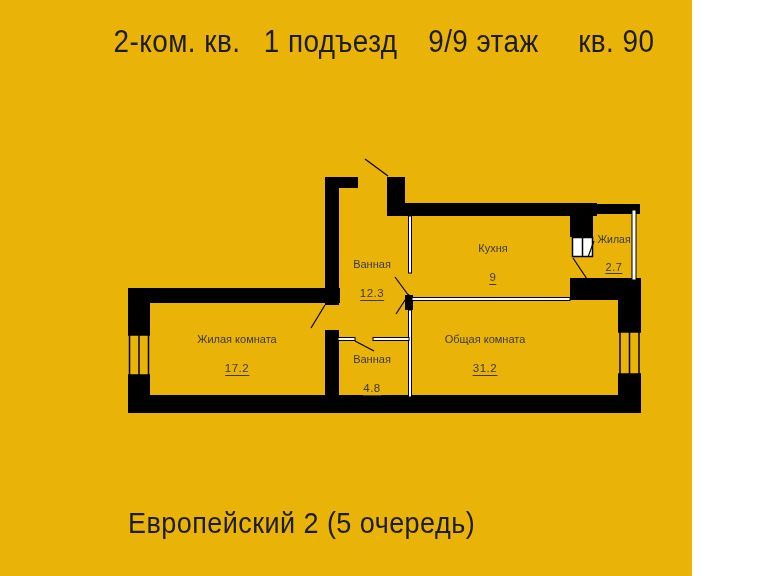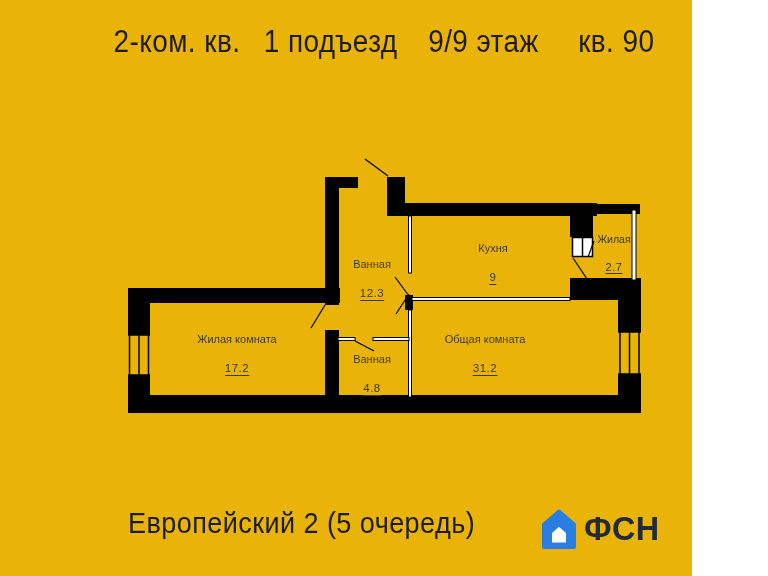--- a/index.html
+++ b/index.html
@@ -118,21 +118,14 @@
     <div>Ванная</div>
     <span class="area">4.8</span>
   </div>
   <div class="room-label" style="left:485px;top:333px;">
     <div>Общая комната</div>
     <span class="area">31.2</span>
   </div>
 
   <div class="project-name">Европейский 2 (5 очередь)</div>
 
-  <div class="logo">
-    <svg width="44" height="44" viewBox="0 0 44 44">
-      <path d="M7 41 V18.5 L22 5.5 L37 18.5 V41 Z" fill="#2a7de2" stroke="#2a7de2" stroke-width="4" stroke-linejoin="round"></path>
-      <path d="M15 36.5 V27 L22 20.8 L29 27 V36.5 Z" fill="#ffffff"></path>
-    </svg>
-    <span class="logo-text">ФСН</span>
-  </div>
 
 </div>
 
 </body></html>

